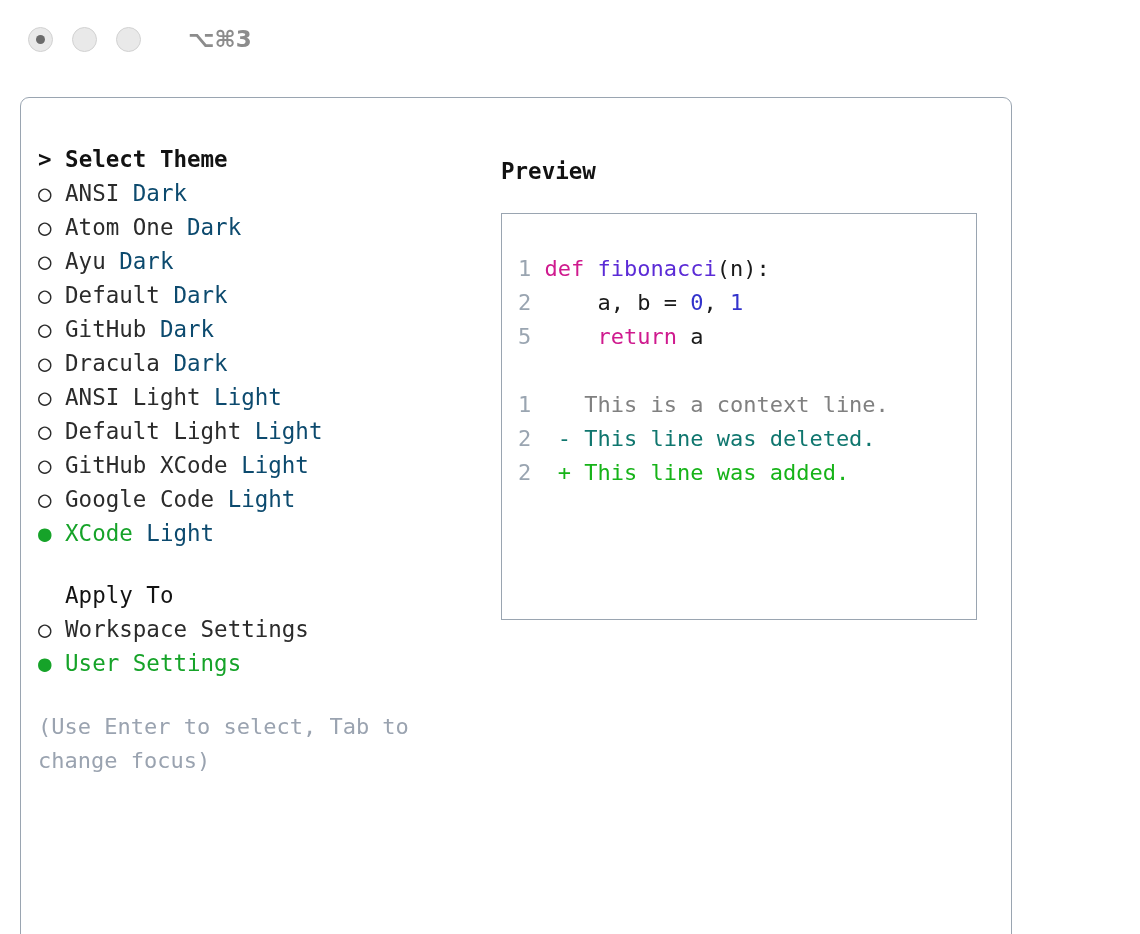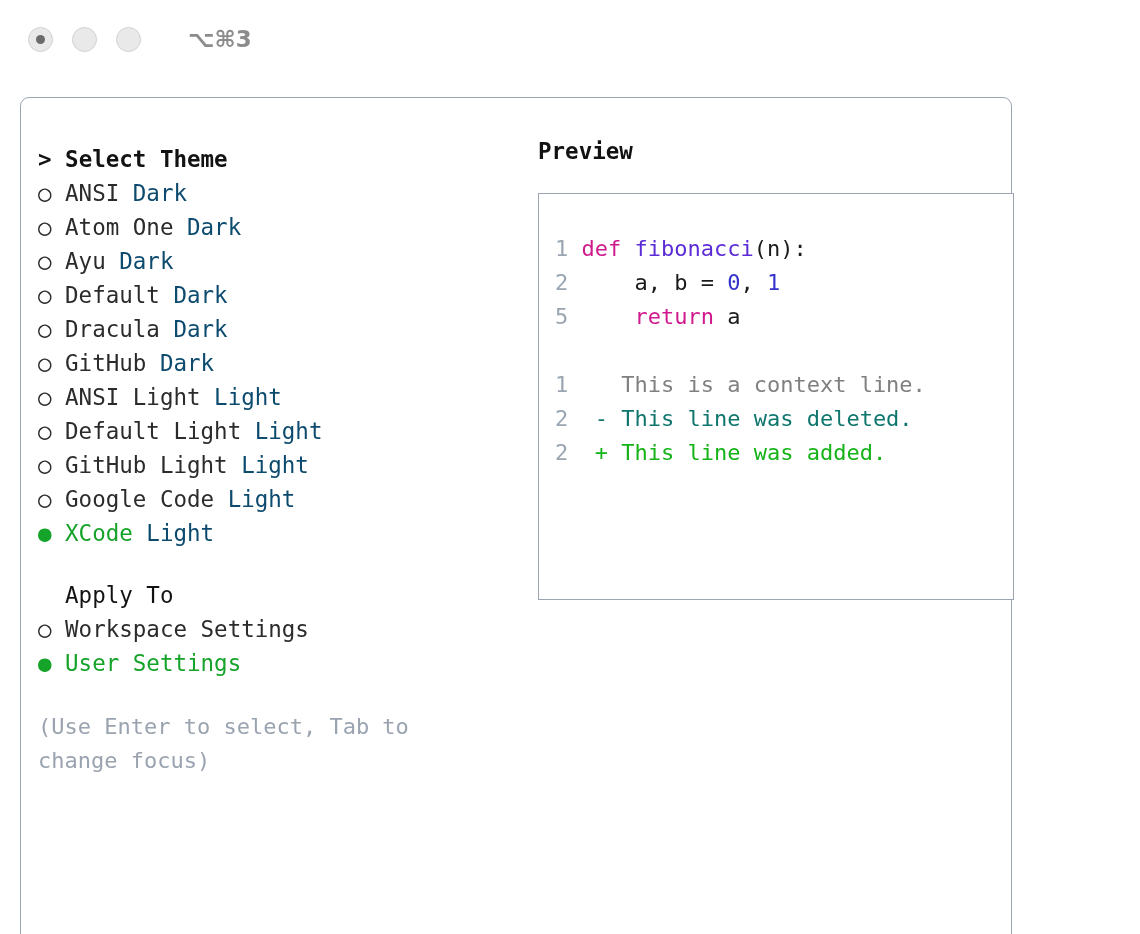--- a/index.html
+++ b/index.html
@@ -116,23 +116,22 @@
     line-height: 34px;
     color: #9aa3b0;
     width: 400px;
     white-space: pre-wrap;
   }
 
   
   .right-col {
     position: absolute;
     left: 480px;
-    top: 36px;
+    top: 56px;
     width: 490px;
-    margin-left: 37px;
   }
   .preview-title {
     font-size: 22.5px;
     font-weight: bold;
     color: #121212;
     line-height: 34px;
   }
   .preview-box {
     margin-top: 25px;
     width: 476px;
@@ -179,25 +178,25 @@
 
 <div class="panel">
 
   <div class="left-col">
     <div class="list-header">&gt; Select Theme</div>
     <div id="theme-items">
         <div class="opt"><span class="marker unsel">○</span><span class="opt-label"> ANSI</span><span class="opt-kind"> Dark</span></div>
         <div class="opt"><span class="marker unsel">○</span><span class="opt-label"> Atom One</span><span class="opt-kind"> Dark</span></div>
         <div class="opt"><span class="marker unsel">○</span><span class="opt-label"> Ayu</span><span class="opt-kind"> Dark</span></div>
         <div class="opt"><span class="marker unsel">○</span><span class="opt-label"> Default</span><span class="opt-kind"> Dark</span></div>
+        <div class="opt"><span class="marker unsel">○</span><span class="opt-label"> GitHub</span><span class="opt-kind"> Dark</span></div>
         <div class="opt"><span class="marker unsel">○</span><span class="opt-label"> Dracula</span><span class="opt-kind"> Dark</span></div>
-        <div class="opt"><span class="marker unsel">○</span><span class="opt-label"> GitHub</span><span class="opt-kind"> Dark</span></div>
         <div class="opt"><span class="marker unsel">○</span><span class="opt-label"> ANSI Light</span><span class="opt-kind"> Light</span></div>
         <div class="opt"><span class="marker unsel">○</span><span class="opt-label"> Default Light</span><span class="opt-kind"> Light</span></div>
-        <div class="opt"><span class="marker unsel">○</span><span class="opt-label"> GitHub Light</span><span class="opt-kind"> Light</span></div>
+        <div class="opt"><span class="marker unsel">○</span><span class="opt-label"> GitHub XCode</span><span class="opt-kind"> Light</span></div>
         <div class="opt"><span class="marker unsel">○</span><span class="opt-label"> Google Code</span><span class="opt-kind"> Light</span></div>
         <div class="opt selected"><span class="marker sel">●</span><span class="opt-label"> XCode</span><span class="opt-kind"> Light</span></div>
       </div>
 
     <div class="spacer-sm"></div>
     <div class="section-label"><span class="marker unsel"> </span> <span>Apply To</span></div>
     <div id="apply-items">
         <div class="opt"><span class="marker unsel">○</span><span class="opt-label"> Workspace Settings</span></div>
         <div class="opt selected"><span class="marker sel">●</span><span class="opt-label"> User Settings</span></div>
       </div>

